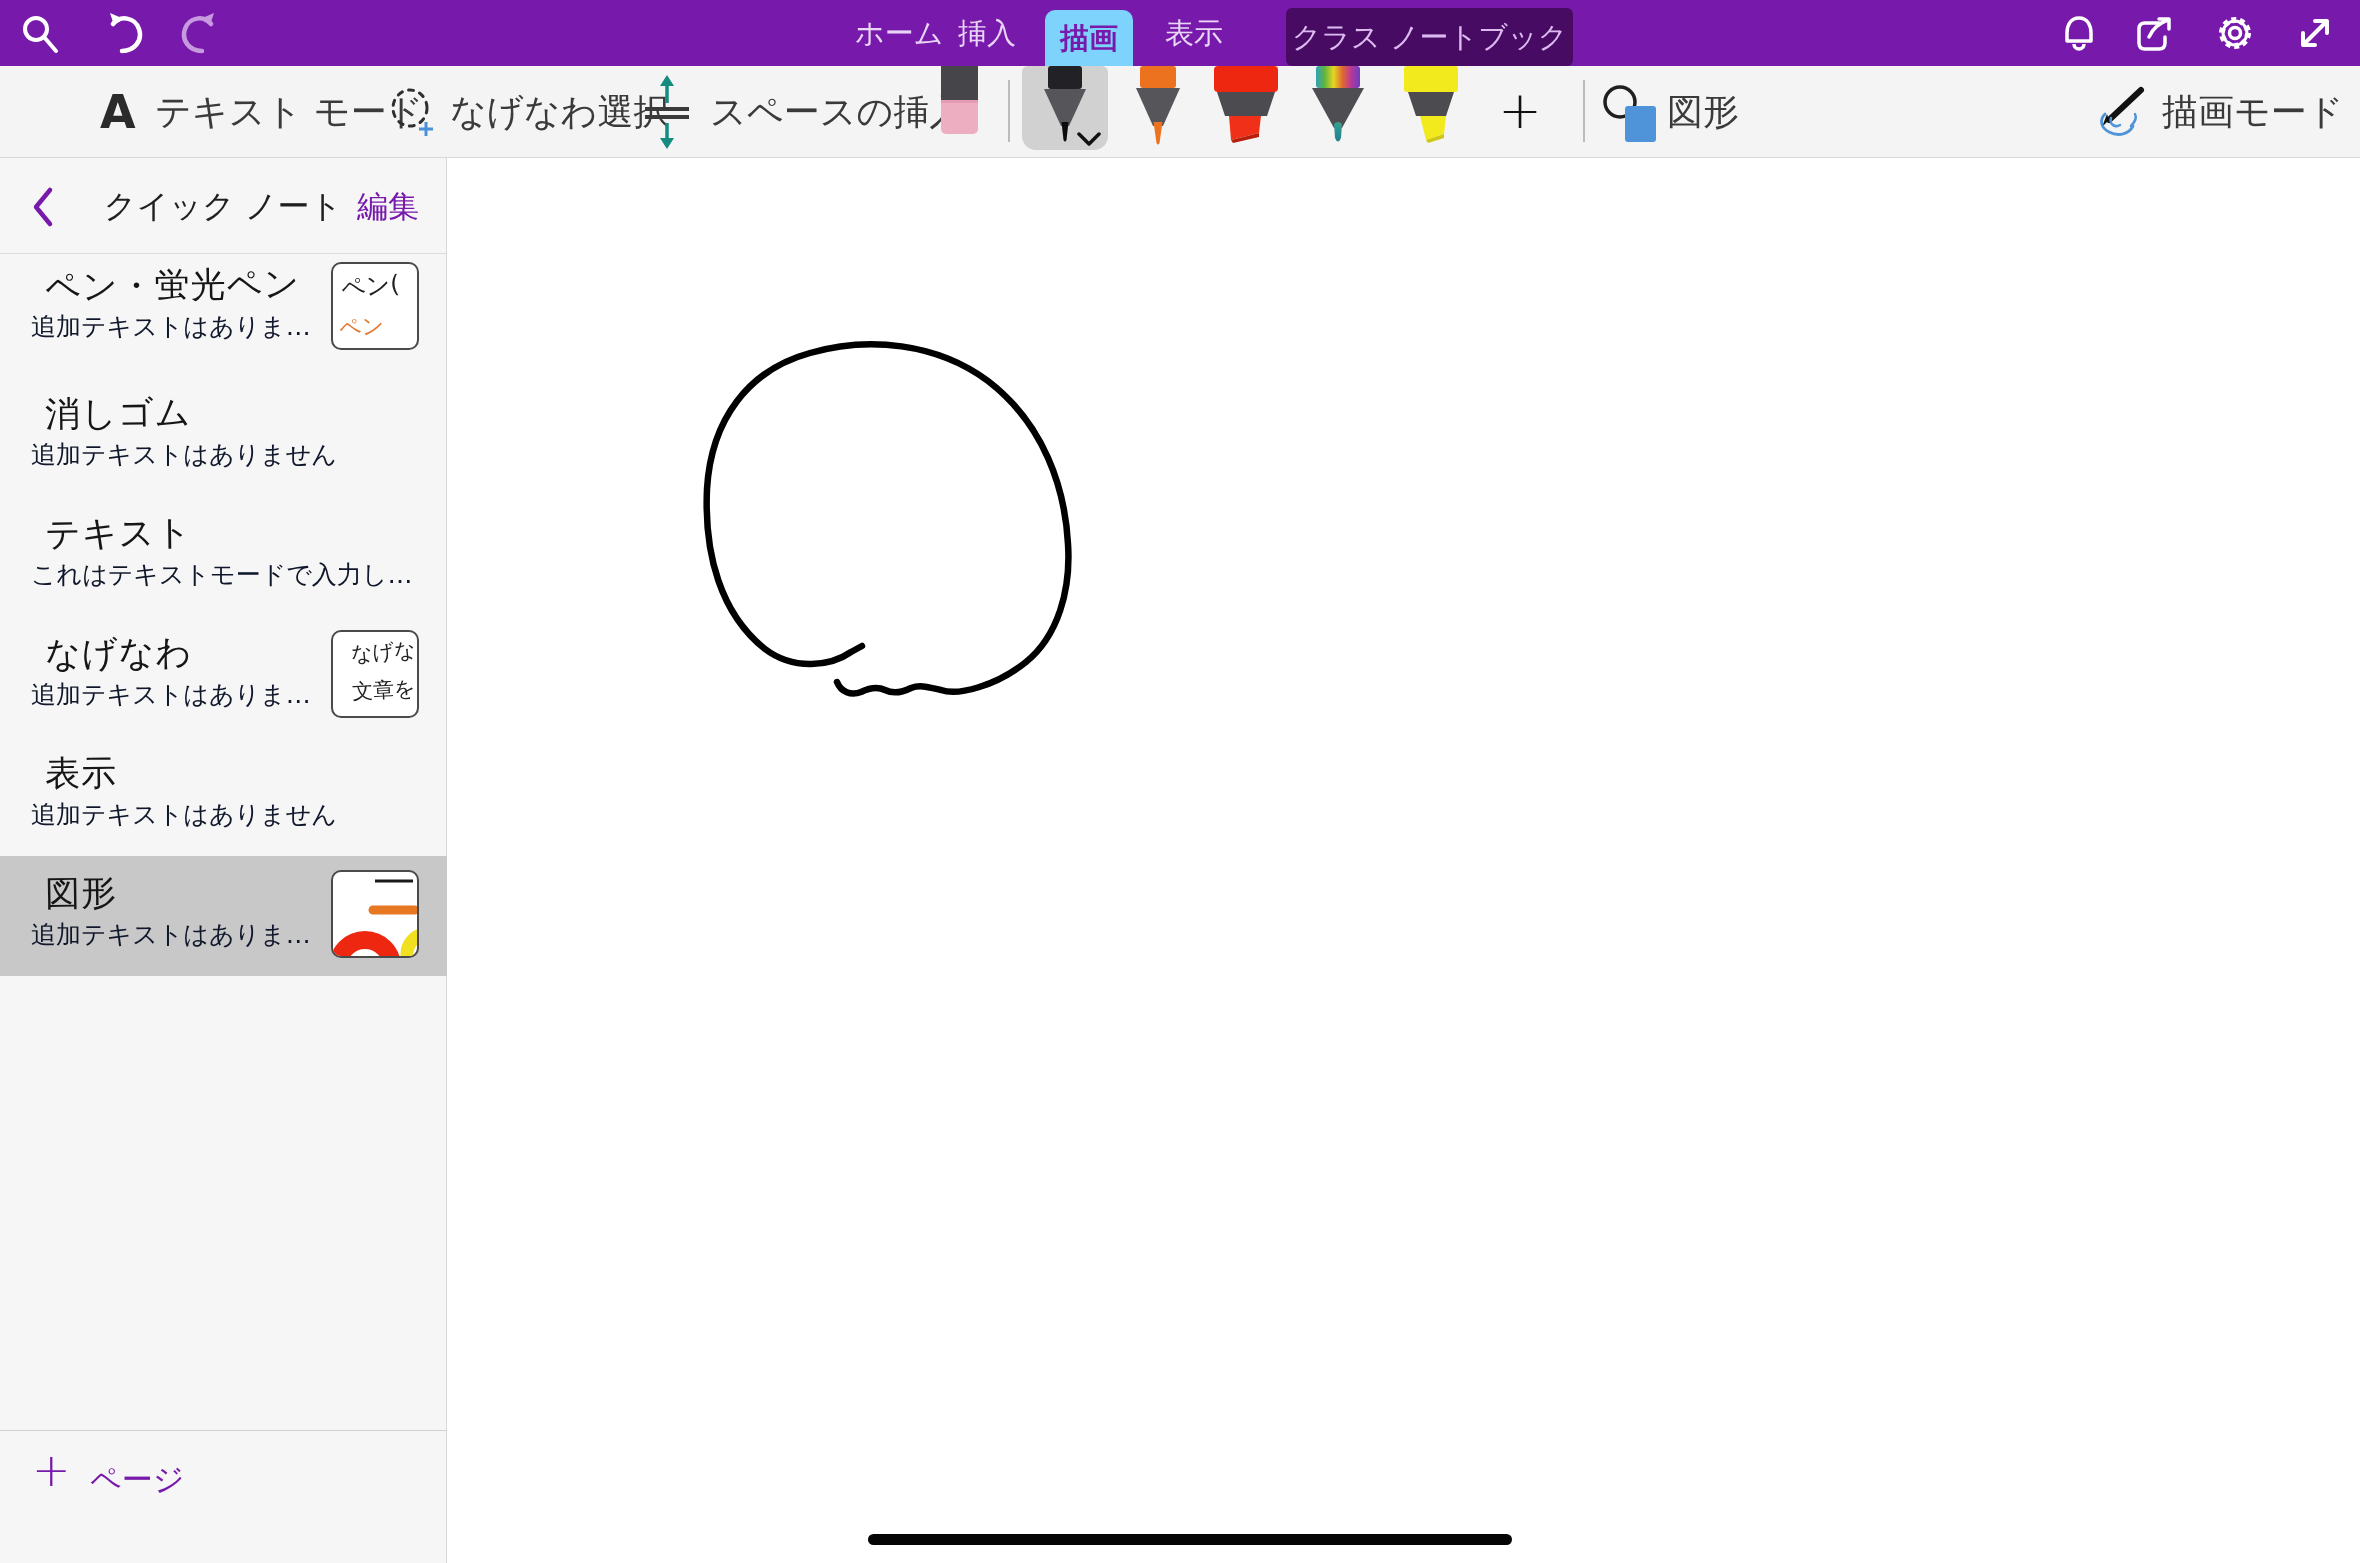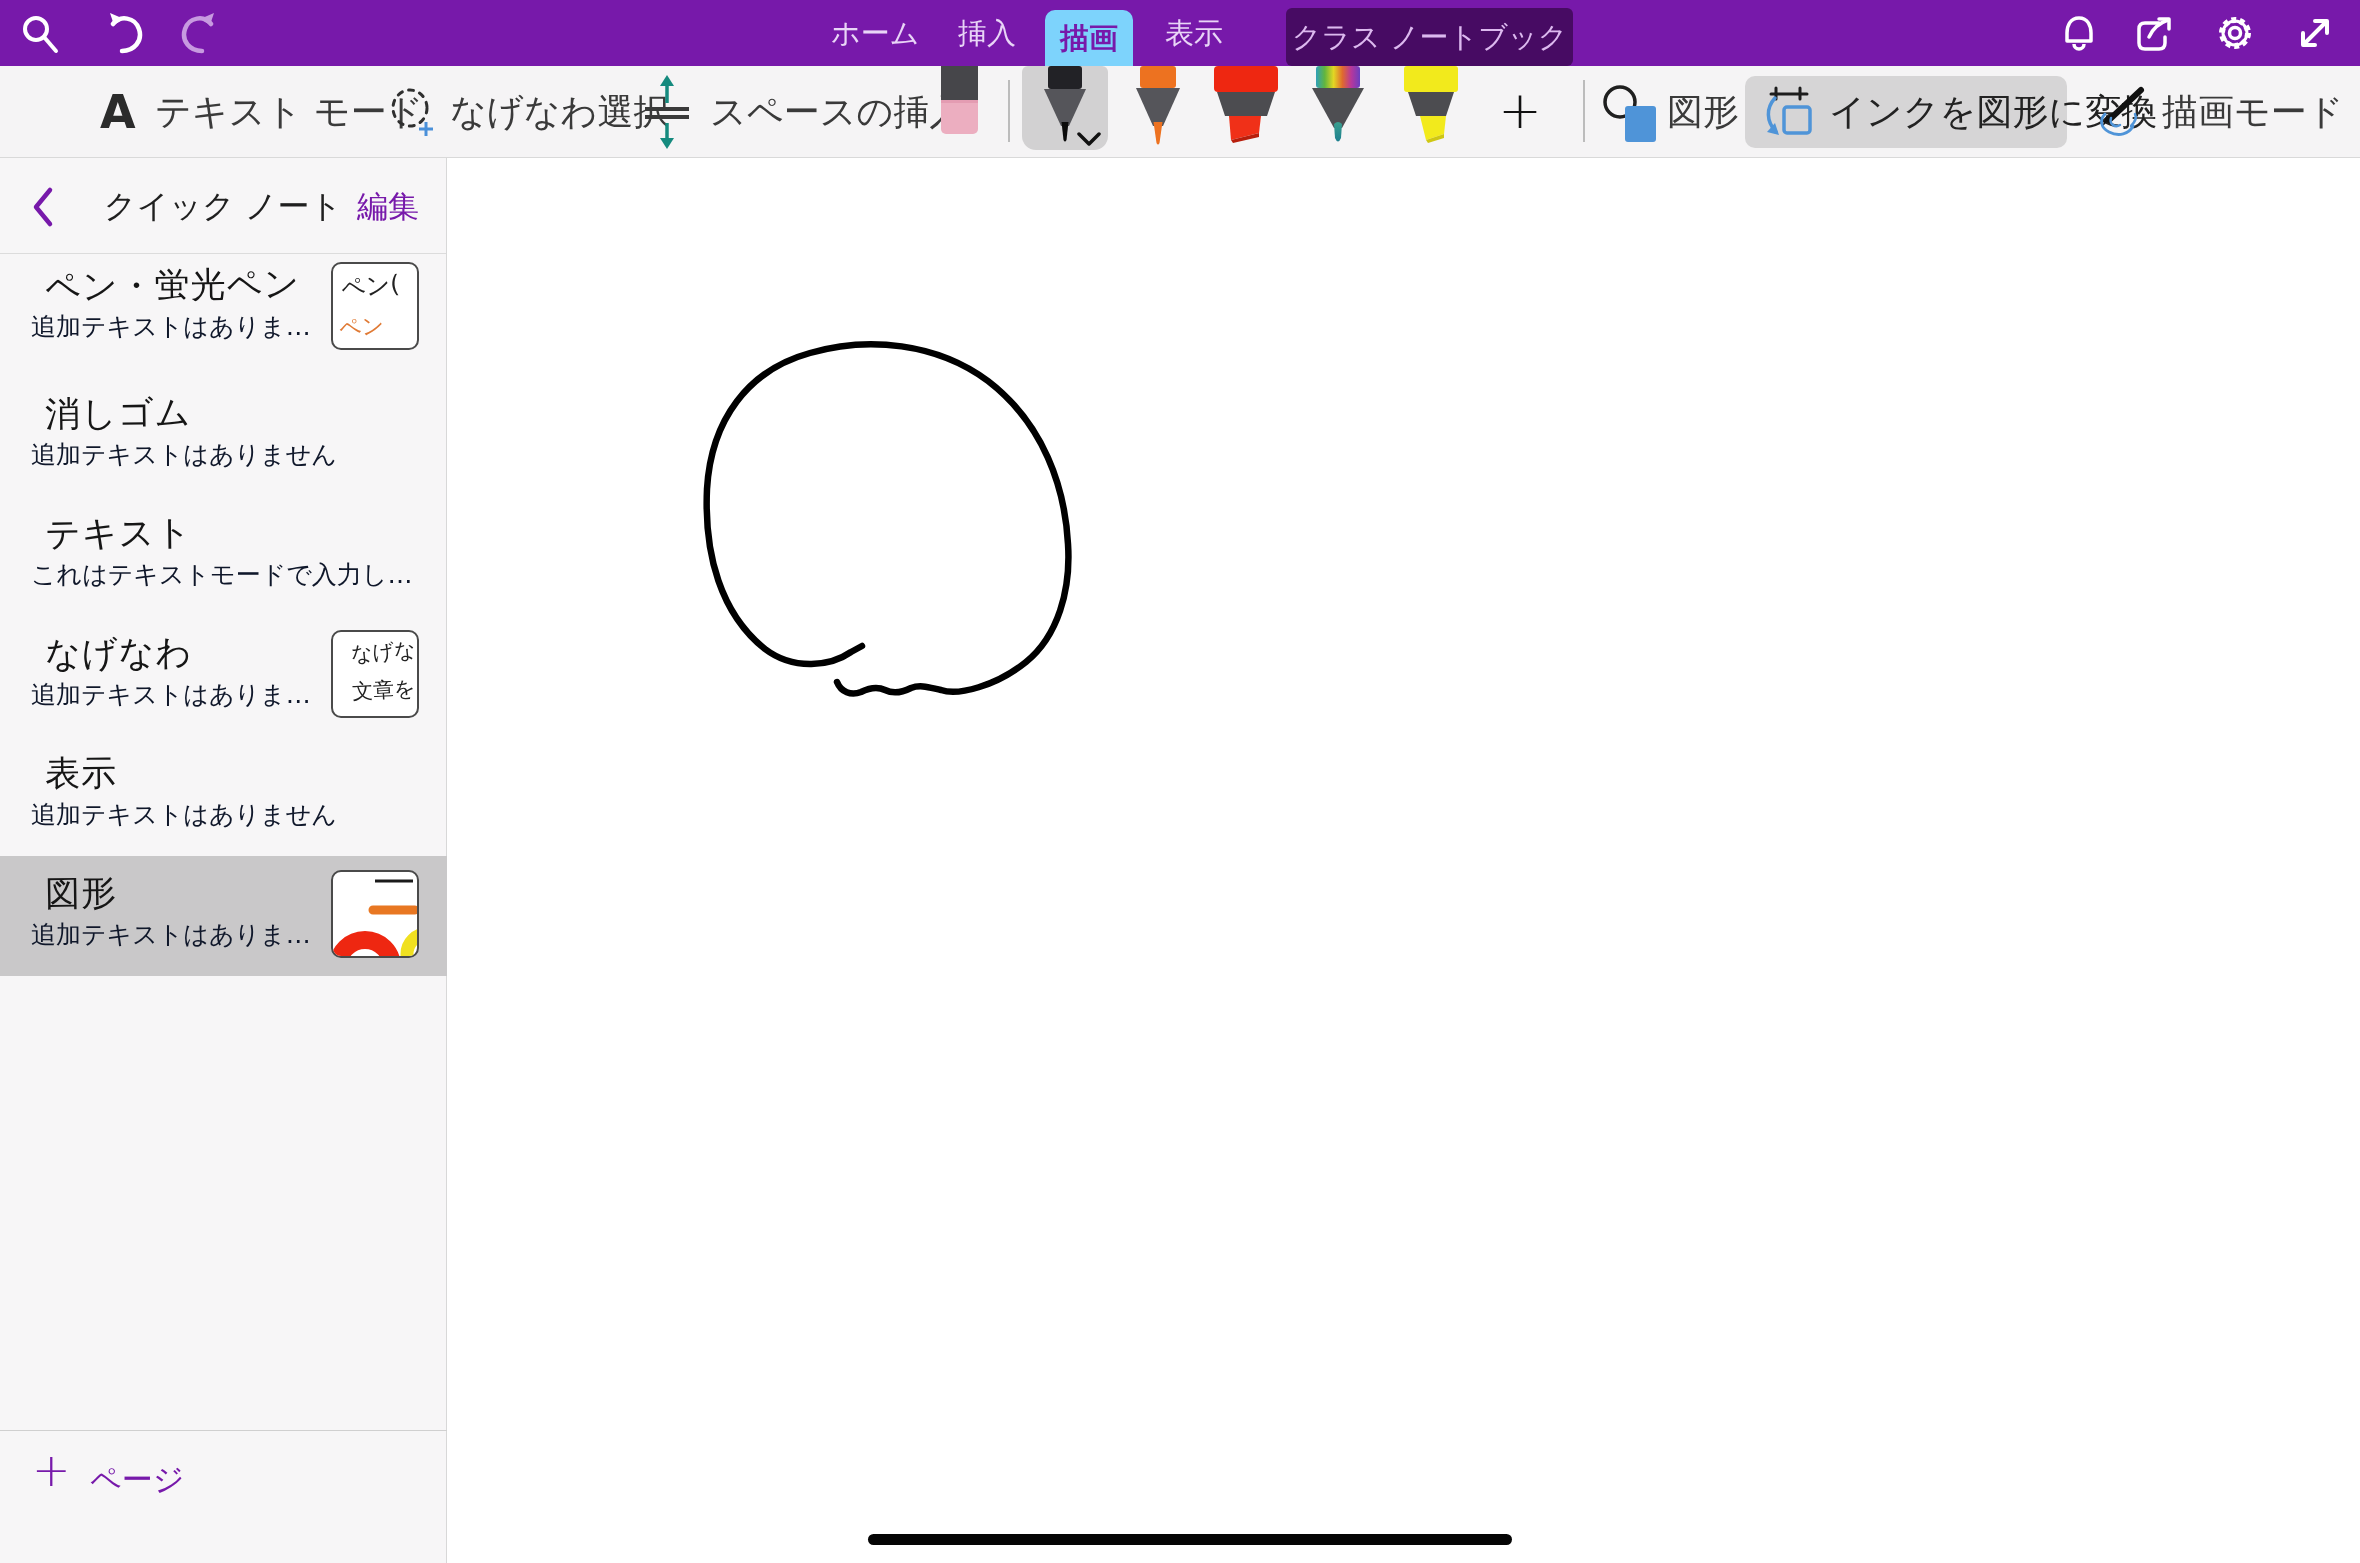--- a/index.html
+++ b/index.html
@@ -76,21 +76,21 @@
       <polygon points="14,14 10,2 24,8" fill="#fff"></polygon>
     </svg>
   </div>
   <div class="tb-btn" style="left:180px;">
     <svg width="44" height="44" viewBox="0 0 44 44">
       <path d="M31 13 C24 4 9 6 5 18 C1 30 10 40 22 40" fill="none" stroke="#c79ae0" stroke-width="4.5" stroke-linecap="round"></path>
       <polygon points="30,14 34,2 20,8" fill="#c79ae0"></polygon>
     </svg>
   </div>
 
-  <div class="tab" style="left:831px;">ホーム</div>
+  <div class="tab" style="left:855px;">ホーム</div>
   <div class="tab" style="left:958px;">挿入</div>
   <div class="tab" id="tab-draw" style="left:1045px; width:88px;">描画</div>
   <div class="tab" style="left:1165px;">表示</div>
   <div class="tab" id="tab-class" style="left:1286px; width:287px;border-radius:6px;">クラス ノートブック</div>
 
   <div class="tb-btn" style="left:2057px;">
     <svg width="44" height="44" viewBox="0 0 44 44">
       <path d="M22 7 C13 7 10 15 10 22 L10 30 L34 30 L34 22 C34 15 31 7 22 7 Z" fill="none" stroke="#fff" stroke-width="3.5" stroke-linejoin="round"></path>
       <path d="M17 33 a5 5 0 0 0 10 0" fill="none" stroke="#fff" stroke-width="3.5"></path>
     </svg>
@@ -206,29 +206,20 @@
   <div class="rb-sep" style="left:1583px;"></div>
 
   <div class="abs" style="left:1602px; top:16px; cursor:pointer;">
     <svg width="58" height="64" viewBox="0 0 58 64">
       <circle cx="18" cy="20" r="15" fill="none" stroke="#1f1f1f" stroke-width="3.5"></circle>
       <rect x="23" y="24" width="31" height="36" rx="3" fill="#4f94d8"></rect>
     </svg>
   </div>
   <div class="rb-label" style="left:1667px;">図形</div>
 
-  <div id="ink-btn">
-    <svg class="abs" style="left:18px; top:8px;" width="52" height="56" viewBox="0 0 52 56">
-      <path d="M8 10 L44 10 M13 4 L13 15 M37 4 L37 15" stroke="#1d1d1d" stroke-width="3" stroke-linecap="round" fill="none"></path>
-      <rect x="21" y="23" width="26" height="26" rx="3" fill="none" stroke="#4f94d8" stroke-width="3.5"></rect>
-      <path d="M12 14 C3 24 3 37 13 48" fill="none" stroke="#4f94d8" stroke-width="3.5" stroke-linecap="round"></path>
-      <polygon points="16,51 4,48 12,39" fill="#4f94d8"></polygon>
-    </svg>
-    <div class="rb-label">インクを図形に変換</div>
-  </div>
 
   <div class="abs" style="left:2095px; top:18px; cursor:pointer;">
     <svg width="52" height="58" viewBox="0 0 52 58">
       <line x1="14" y1="36" x2="46" y2="6" stroke="#111" stroke-width="6" stroke-linecap="round"></line>
       <polygon points="14,36 7,43 12,30" fill="#111"></polygon>
       <path d="M10 30 C4 36 6 44 14 48 C24 53 34 50 38 42" fill="none" stroke="#4f94d8" stroke-width="2.8" stroke-linecap="round"></path>
       <path d="M16 34 C14 40 20 44 25 41" fill="none" stroke="#4f94d8" stroke-width="2.5" stroke-linecap="round"></path>
       <path d="M36 42 C40 38 42 34 40 30" fill="none" stroke="#4f94d8" stroke-width="2.5" stroke-linecap="round"></path>
     </svg>
   </div>

